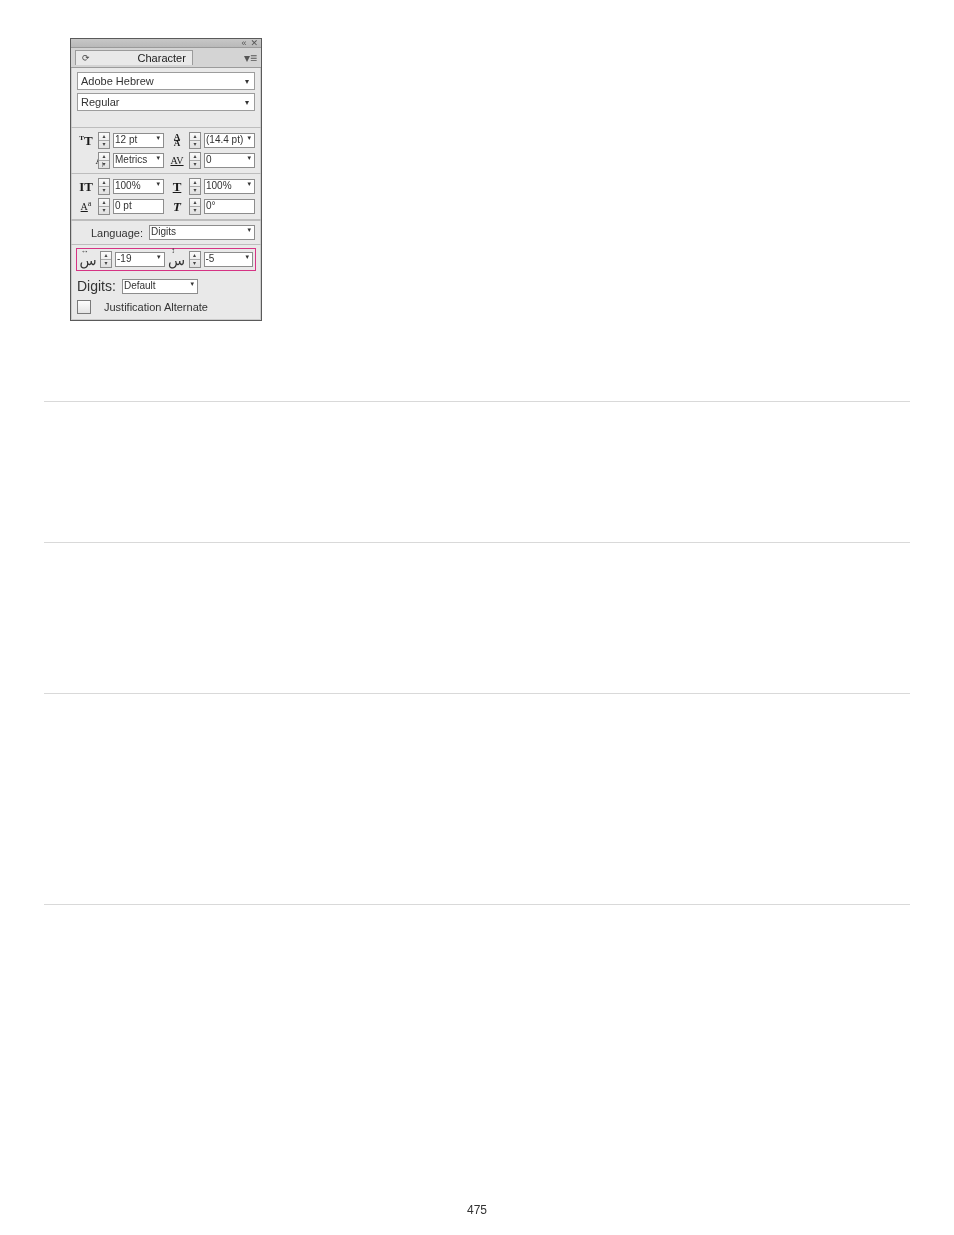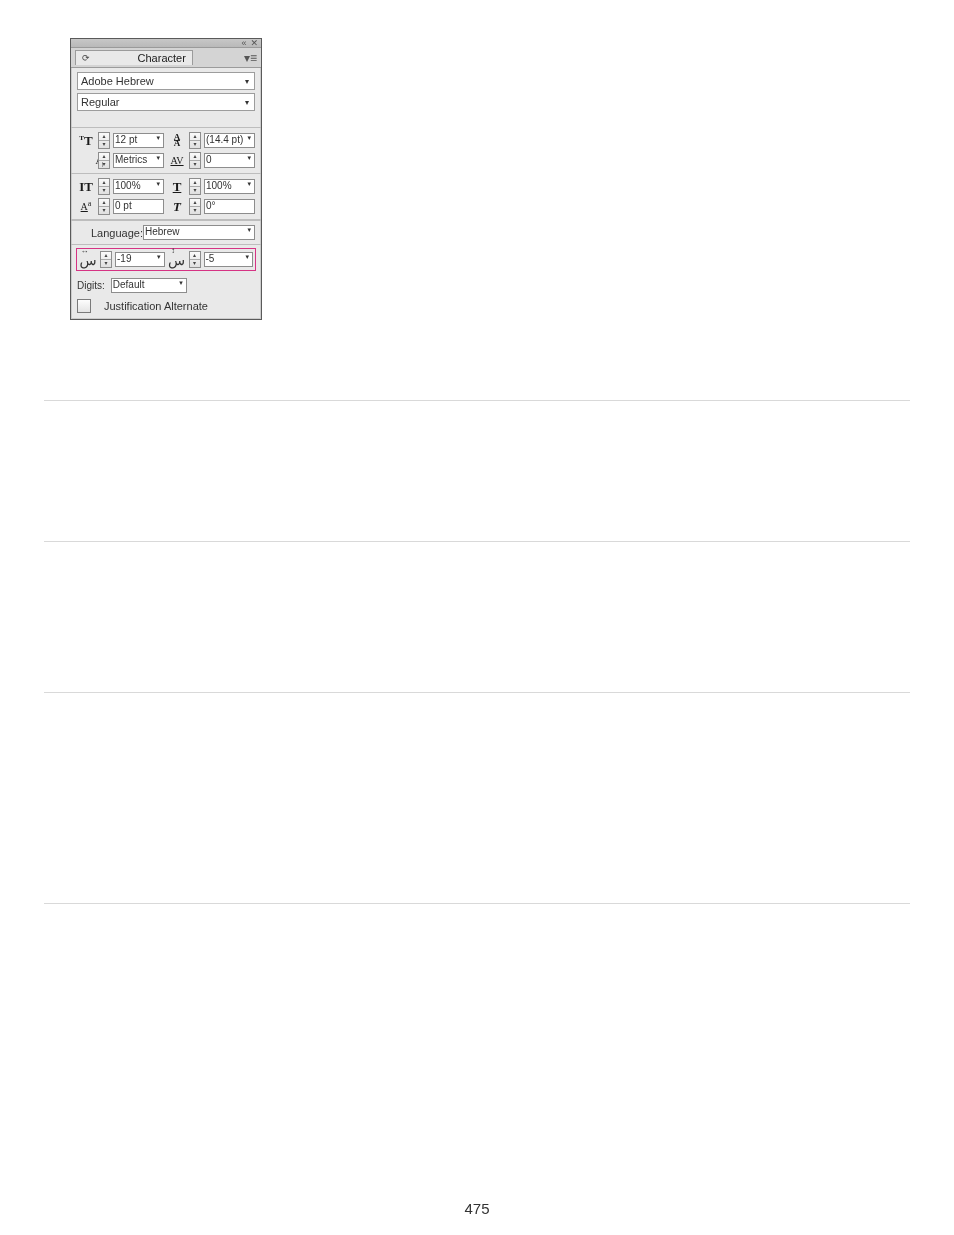--- a/index.html
+++ b/index.html
@@ -121,61 +121,61 @@
     padding:0 1px;
     box-sizing:border-box;
     flex:1;
     min-width:0;
   }
   .value-box .v { flex:1; white-space:nowrap; overflow:hidden; }
   .value-box .caret { font-size:7px; }
 
   .metric-half { display:flex; align-items:center; gap:3px; flex:1; min-width:0; }
 
-  .lang-row { display:flex; align-items:center; padding: 4px 6px 4px 20px; border-top:1px solid #bdbdbd; border-bottom:1px solid #bdbdbd; }
+  .lang-row { display:flex; align-items:center; gap:6px; padding: 4px 6px 4px 20px; border-top:1px solid #bdbdbd; border-bottom:1px solid #bdbdbd; }
   .lang-row .lbl { font-size:11px; }
   .lang-row .value-box { flex:1; border:1px solid #8d8d8d; }
 
   .diacritic-row {
     margin: 3px 5px;
     border: 1px solid #d63384;
     background:#e9e9e9;
     padding: 2px 2px;
     display:flex;
     align-items:center;
     gap:3px;
   }
   .diacritic-row .arch {
     width:18px; height:16px; display:flex; align-items:center; justify-content:center;
     font-size:14px; color:#333;
   }
 
   .digits-row { display:flex; align-items:center; gap:6px; padding: 4px 6px; }
-  .digits-row .lbl { font-size:10px; }
+  .digits-row .lbl { font-size:14px; }
   .digits-row .value-box { width:76px; flex:none; }
 
   .check-row { display:flex; align-items:center; gap:13px; padding: 2px 6px 6px 6px; }
   .checkbox {
     width:12px; height:12px; border:1px solid #7a7a7a;
     background: linear-gradient(#fdfdfd,#e4e4e4);
   }
 
   
   .hr {
     border:none;
     border-top:1px solid #d9d9d9;
     margin:0 44px;
   }
 
   .page-number {
     position:absolute;
     bottom:18px;
     left:0; right:0;
     text-align:center;
-    font-size:15px;
+    font-size:12px;
     color:#333;
   }
 </style>
 </head>
 <body>
 
 <div class="page">
 
   <div class="panel-wrap">
     <div class="panel">
@@ -319,21 +319,21 @@
             <div class="value-box">
               <span class="v">0°</span>
             </div>
           </div>
         </div>
       </div>
 
       <div class="lang-row">
         <span class="lbl">Language:</span>
         <div class="value-box">
-          <span class="v">Hebrew</span>
+          <span class="v">Digits</span>
           <span class="caret">▾</span>
         </div>
       </div>
 
       <div class="diacritic-row">
         <div class="metric-half">
           <div class="arch">
               <span style="position:relative;"><span style="position:absolute;top:-6px;left:1px;font-size:8px;">↔</span><span>س</span></span>
             </div>
           <div class="spinner">

